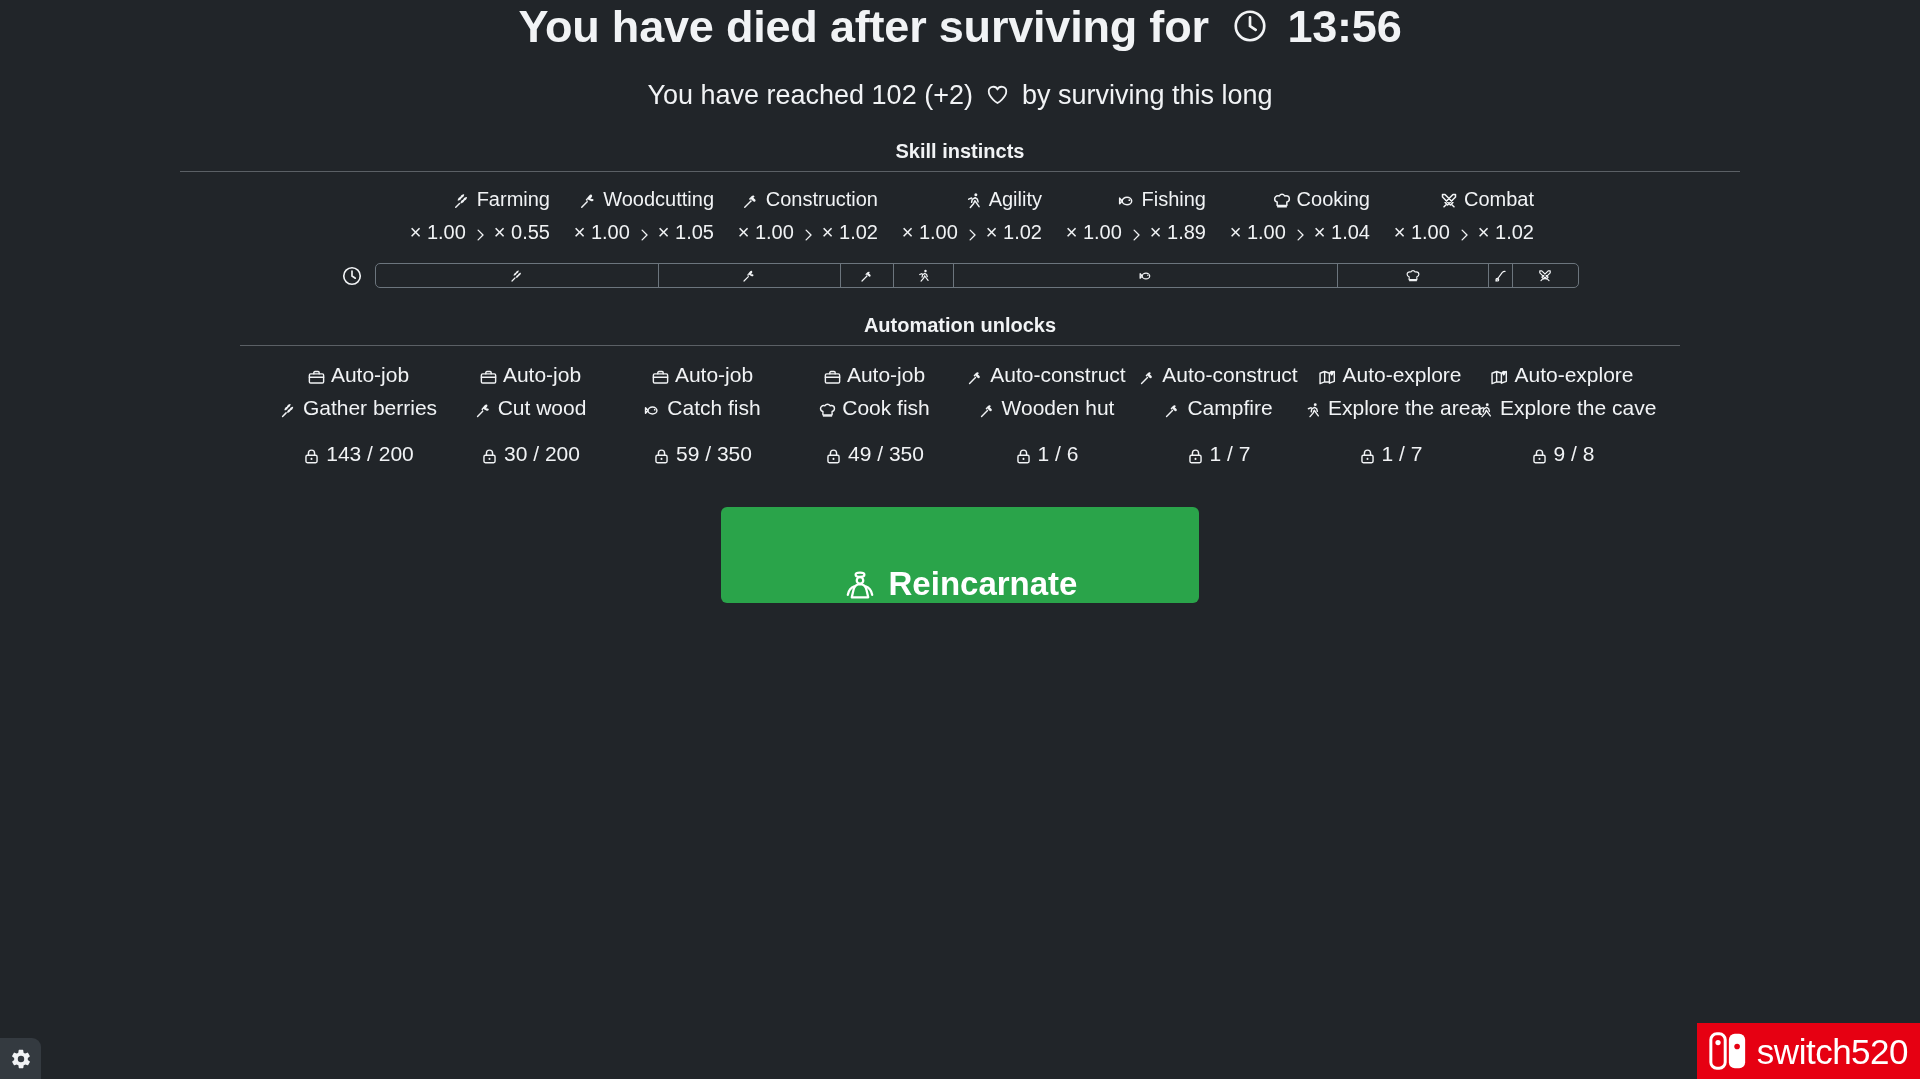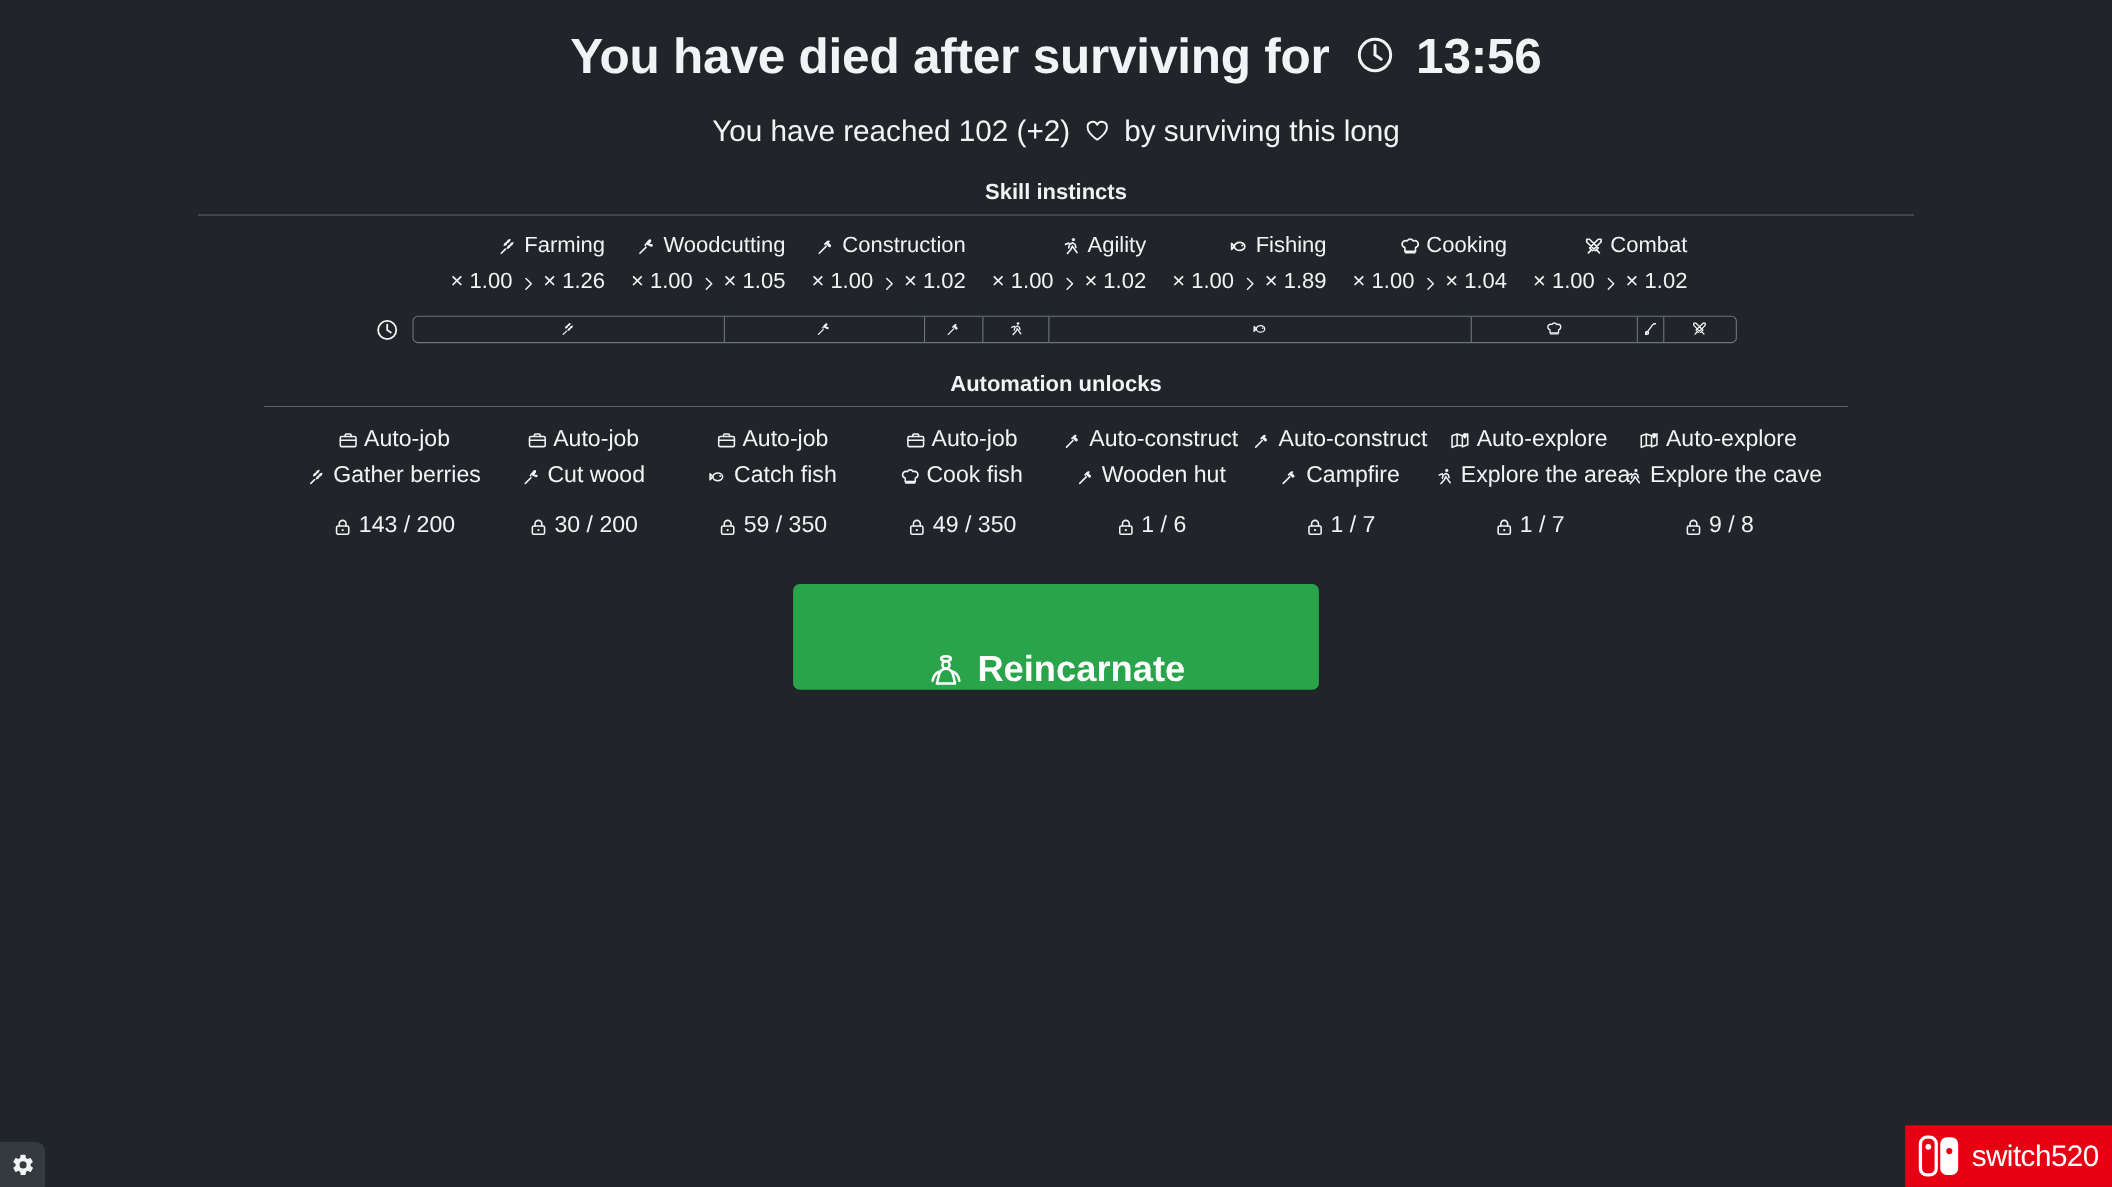--- a/index.html
+++ b/index.html
@@ -11,21 +11,20 @@
     overflow: hidden;
   }
   #app { position: relative; width: 1920px; height: 1079px; }
 
   
   .death-title {
     text-align: center;
     font-size: 45px;
     font-weight: 700;
     letter-spacing: -0.2px;
-    padding-top: 24px;
     line-height: 1.18;
     white-space: nowrap;
   }
   .death-title .ico { vertical-align: -3px; margin: 0 6px 0 10px; }
   .death-sub {
     text-align: center;
     font-size: 27px;
     font-weight: 400;
     margin-top: 24px;
     white-space: nowrap;
@@ -158,21 +157,21 @@
     right: 0; bottom: 0;
     height: 56px;
     background: #e60012;
     display: flex;
     align-items: center;
     padding: 0 12px 0 10px;
     gap: 8px;
   }
   .wm-text {
     color: #ffffff;
-    font-size: 27px;
+    font-size: 35px;
     font-weight: 400;
     letter-spacing: -0.5px;
     line-height: 1;
   }
   svg { display: block; }
 </style>
 </head>
 <body>
 
 <div id="app">
@@ -205,21 +204,21 @@
         <div class="skill-col">
           <div class="skill-name"><span class="ico"><svg width="20" height="20" viewBox="0 0 24 24" style="display:inline-block;vertical-align:-3px">
                 <path d="M4.5 19.5 9 15" fill="none" stroke="#f1f3f5" stroke-width="1.8" stroke-linecap="round" stroke-linejoin="round"></path>
                 <path d="M11.2 5.2c1.4-1.4 3.4-1.3 3.4-1.3s.1 2-1.3 3.4-3.4 1.3-3.4 1.3-.1-2 1.3-3.4z" fill="#f1f3f5"></path>
                 <path d="M14.5 8.5c1.4-1.4 3.4-1.3 3.4-1.3s.1 2-1.3 3.4-3.4 1.3-3.4 1.3-.1-2 1.3-3.4z" fill="#f1f3f5"></path>
                 <path d="M8.2 8.2c-1.4 1.4-1.3 3.4-1.3 3.4s2 .1 3.4-1.3 1.3-3.4 1.3-3.4-2-.1-3.4 1.3z" fill="#f1f3f5"></path>
                 <path d="M11.5 11.5c-1.4 1.4-1.3 3.4-1.3 3.4s2 .1 3.4-1.3 1.3-3.4 1.3-3.4-2-.1-3.4 1.3z" fill="#f1f3f5"></path>
               </svg></span><span>Farming</span></div>
           <div class="skill-mult"><span>× 1.00</span><span class="chev"><svg width="18" height="18" viewBox="0 0 24 24" style="display:inline-block;vertical-align:-3px">
                 <path d="M9.5 5.5 16 12l-6.5 6.5" fill="none" stroke="#f1f3f5" stroke-width="1.8" stroke-linecap="round" stroke-linejoin="round"></path>
-              </svg></span><span>× 1.26</span></div>
+              </svg></span><span>× 0.55</span></div>
         </div>
         <div class="skill-col">
           <div class="skill-name"><span class="ico"><svg width="20" height="20" viewBox="0 0 24 24" style="display:inline-block;vertical-align:-3px">
                 <path d="M4.5 19.5 11 13" fill="none" stroke="#f1f3f5" stroke-width="1.8" stroke-linecap="round" stroke-linejoin="round"></path>
                 <path d="M11.3 12.6 9.2 10.5l4.3-5.2c.9-1 2.2-1.4 3-.6.8.8.5 2.1-.4 3.1l-1.3 1.5 2.6.2c1 .1 1.6 1.1 1.1 2-.5.9-1.6 1.2-2.4.7l-4.8-2.4z" fill="#f1f3f5"></path>
               </svg></span><span>Woodcutting</span></div>
           <div class="skill-mult"><span>× 1.00</span><span class="chev"><svg width="18" height="18" viewBox="0 0 24 24" style="display:inline-block;vertical-align:-3px">
                 <path d="M9.5 5.5 16 12l-6.5 6.5" fill="none" stroke="#f1f3f5" stroke-width="1.8" stroke-linecap="round" stroke-linejoin="round"></path>
               </svg></span><span>× 1.05</span></div>
         </div>

